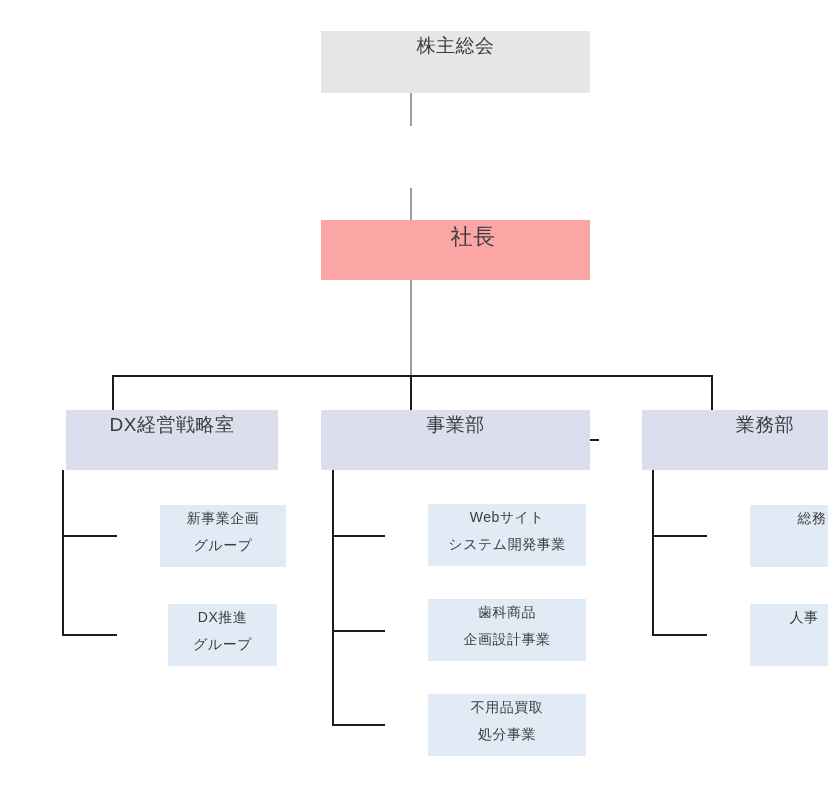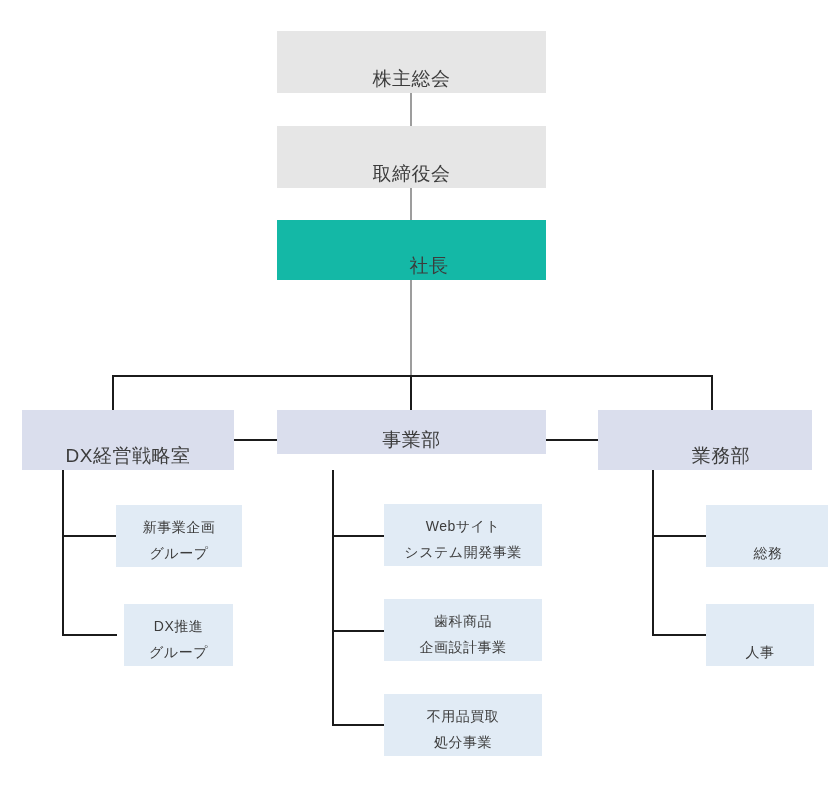--- a/index.html
+++ b/index.html
@@ -17,41 +17,42 @@
     width: 828px;
     height: 799px;
     overflow: hidden;
     background: #ffffff;
   }
   .node {
     position: absolute;
     display: flex;
     flex-direction: column;
     align-items: center;
-    justify-content: flex-end;
+    justify-content: flex-start;
     text-align: center;
     box-sizing: border-box;
     line-height: 1.55;
     letter-spacing: 0.5px;
     color: #3c3c3c;
     z-index: 3;
+    margin-left: 44px;
   }
   .node-line {
     display: block;
     white-space: nowrap;
   }
   
   .lvl-exec {
     background: #e6e6e6;
     font-size: 19px;
   }
   
   .lvl-president {
-    background: #14b8a6;
-    font-size: 19px;
+    background: #fca5a5;
+    font-size: 22px;
     padding-left: 35px;
   }
   
   .lvl-dept {
     background: #dadeed;
     font-size: 19px;
   }
   
   .lvl-unit {
     background: #e1ebf5;
@@ -109,33 +110,30 @@
   <div class="conn conn-h conn-dark" style="left:332px; top:724px; width:53px;"></div>
 
   <div class="conn conn-v conn-dark" style="left:652px; top:470px; height:166px;"></div>
   <div class="conn conn-h conn-dark" style="left:652px; top:535px; width:55px;"></div>
   <div class="conn conn-h conn-dark" style="left:652px; top:634px; width:55px;"></div>
 
   <div class="node lvl-exec" style="left:277px; top:31px; width:269px; height:62px;">
     <span class="node-line">株主総会</span>
   </div>
 
-  <div class="node lvl-exec" style="left:277px; top:126px; width:269px; height:62px;">
-    <span class="node-line">取締役会</span>
-  </div>
 
   <div class="node lvl-president" style="left:277px; top:220px; width:269px; height:60px;">
     <span class="node-line">社長</span>
   </div>
 
   <div class="node lvl-dept" style="left:22px; top:410px; width:212px; height:60px;">
     <span class="node-line">DX経営戦略室</span>
   </div>
 
-  <div class="node lvl-dept" style="left:277px; top:410px; width:269px; height:44px;font-family:Liberation Serif, serif;">
+  <div class="node lvl-dept" style="left:277px; top:410px; width:269px; height:60px;font-family:Liberation Serif, serif;">
     <span class="node-line">事業部</span>
   </div>
 
   <div class="node lvl-dept" style="left:598px; top:410px; width:214px; height:60px;padding-left:32px;">
     <span class="node-line">業務部</span>
   </div>
 
   <div class="node lvl-unit" style="left:116px; top:505px; width:126px; height:62px;">
     <span class="node-line">新事業企画</span>
     <span class="node-line">グループ</span>

